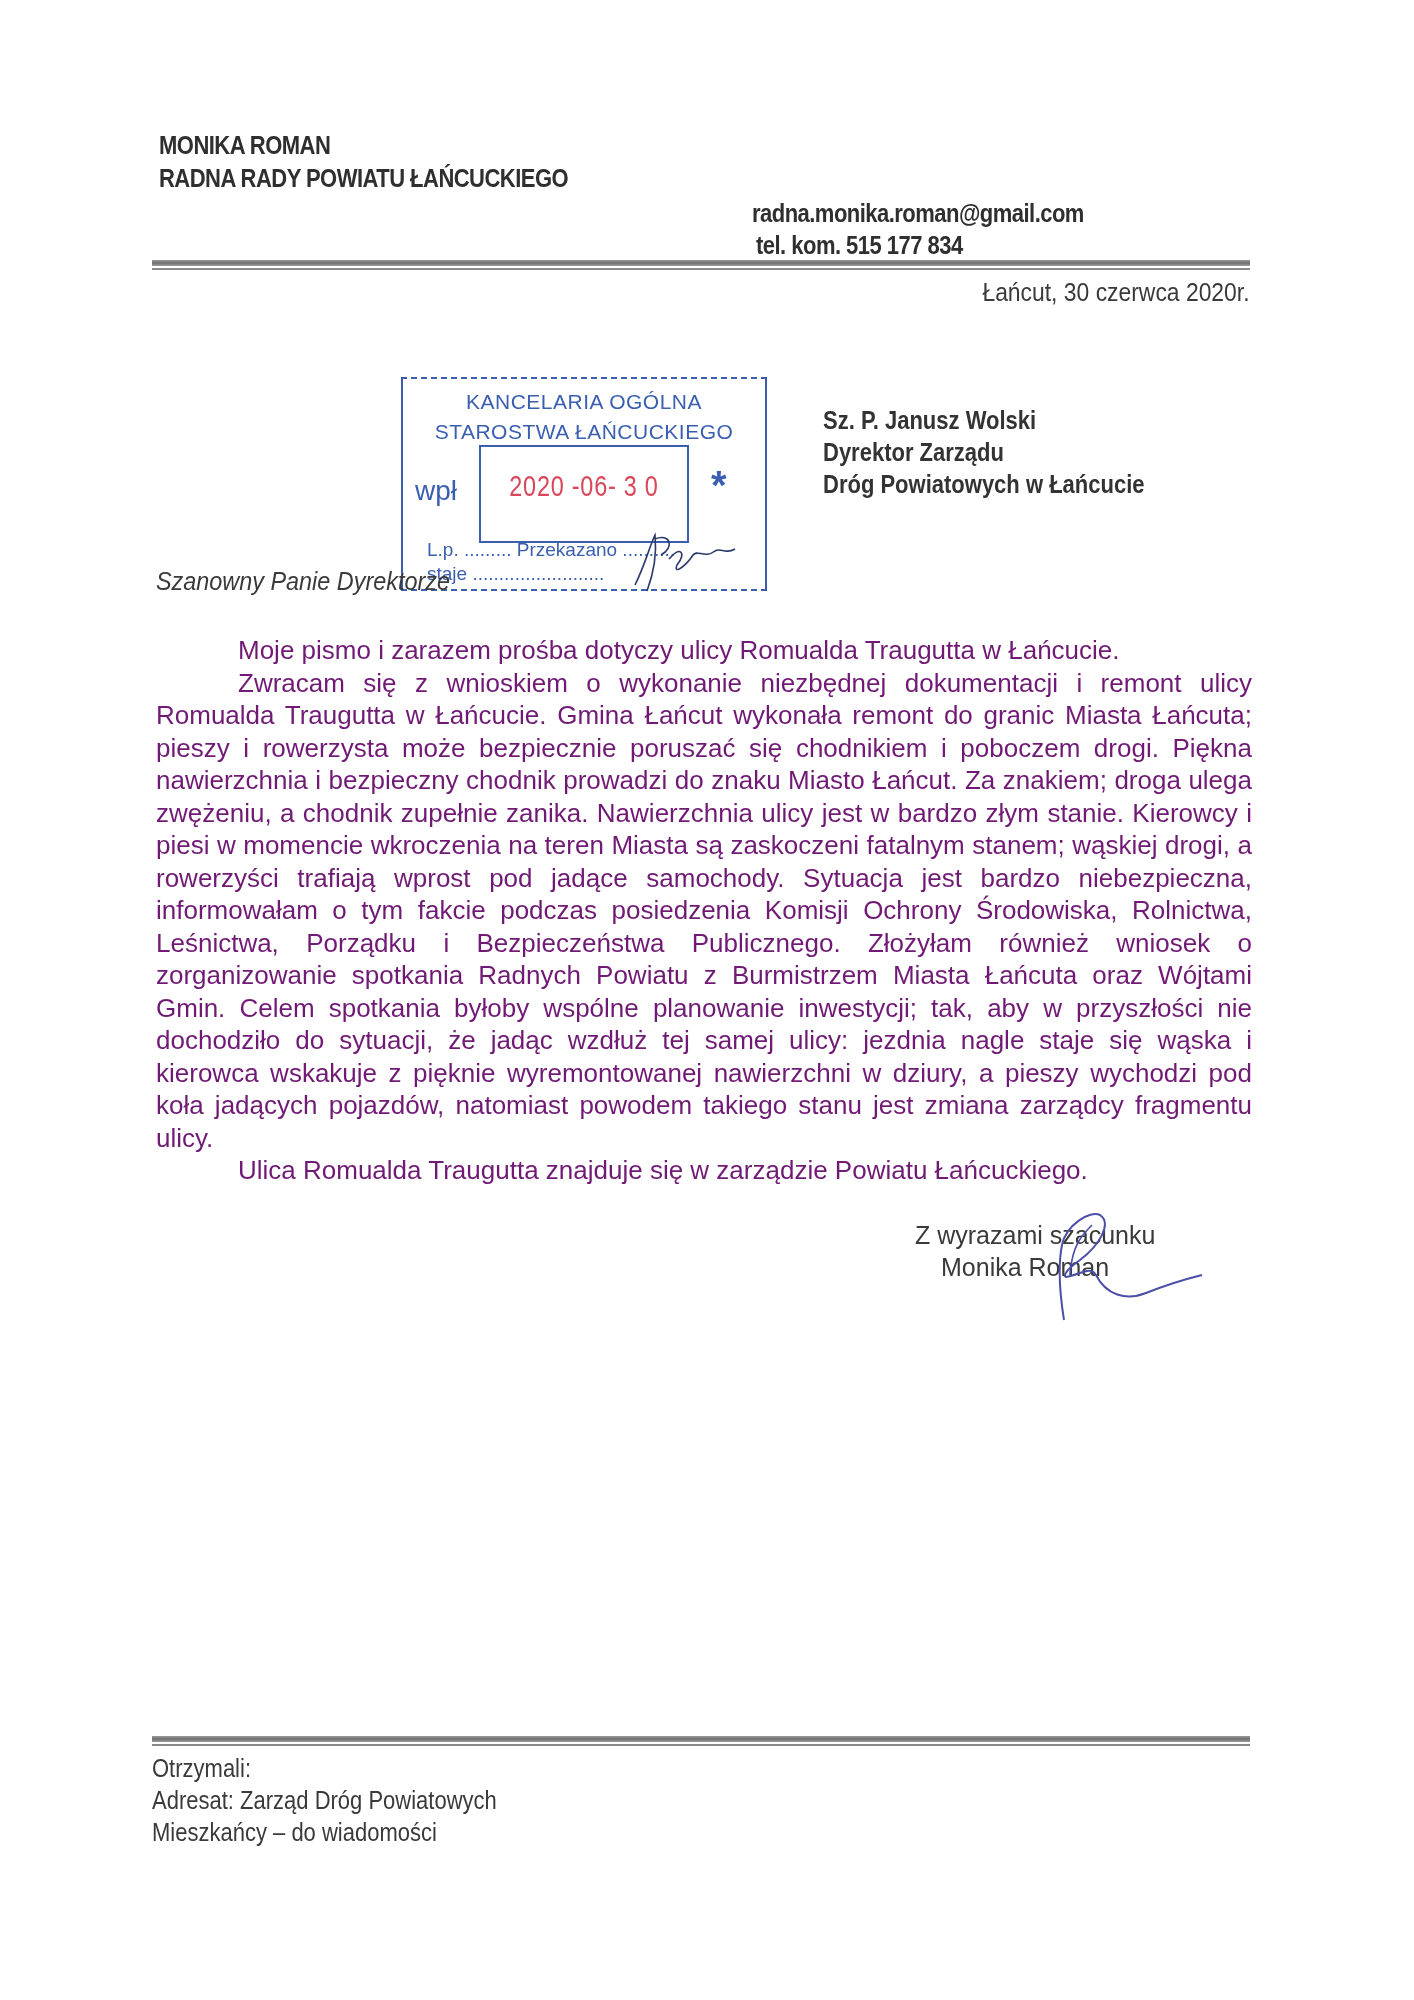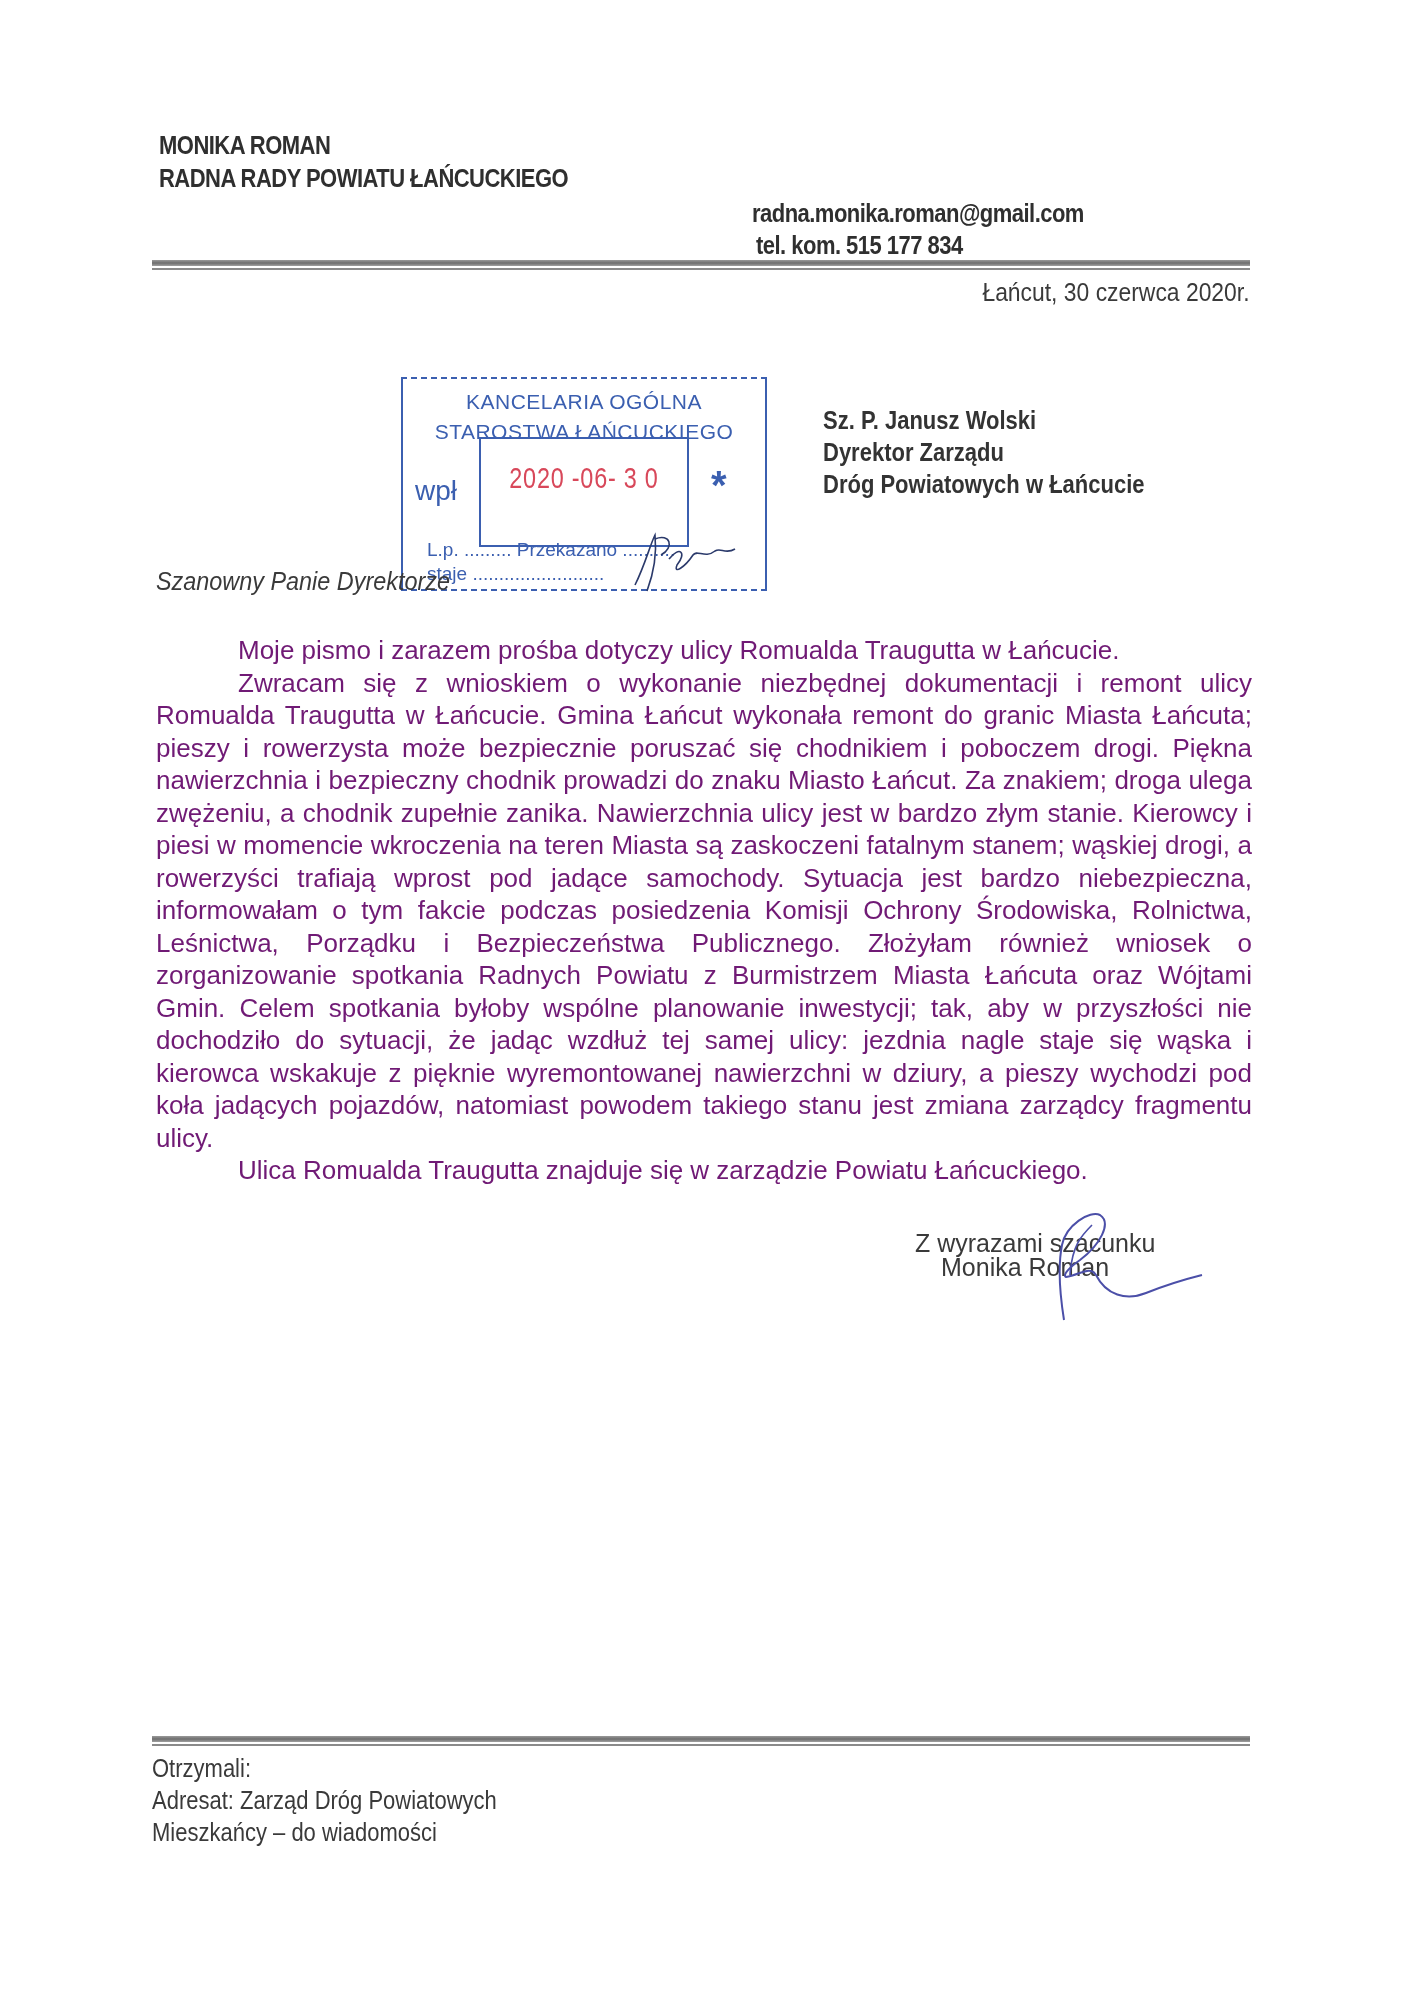--- a/index.html
+++ b/index.html
@@ -15,21 +15,21 @@
   .date { font-size: 26px; color: #3a3a3a; white-space: nowrap; transform: scaleX(0.88); transform-origin: right top; }
   .recipient { font-weight: bold; font-size: 25px; line-height: 32px; color: #333; white-space: nowrap; transform: scaleX(0.88); transform-origin: left top; }
   .salutation { font-style: italic; font-size: 26px; color: #3a3a3a; white-space: nowrap; transform: scaleX(0.9); transform-origin: left top; }
   .body-text { width: 1096px; font-size: 26px; line-height: 32.5px; color: #701a75; text-align: justify; }
   .body-text p { margin: 0; text-indent: 82px; }
   .closing { font-size: 25px; line-height: 32px; color: #3a3a3a; white-space: nowrap; }
   .footer { font-size: 25px; line-height: 32px; color: #3a3a3a; white-space: nowrap; transform: scaleX(0.88); transform-origin: left top; }
   
   .stamp { left: 401px; top: 377px; width: 366px; height: 214px; border: 2px solid #3b5fb0; border-top-style: dashed; border-bottom-style: dashed; box-sizing: border-box; color: #3b5fb0; }
   .stamp .title { position: absolute; left: 0; right: 0; text-align: center; font-size: 21px; letter-spacing: 0.5px; line-height: 26px; }
-  .stamp .datebox { position: absolute; left: 76px; top: 58px; width: 210px; height: 110px; border: 2px solid #3b5fb0; box-sizing: border-box; }
+  .stamp .datebox { position: absolute; left: 76px; top: 66px; width: 210px; height: 98px; border: 2px solid #3b5fb0; box-sizing: border-box; }
   .stamp .datebox span { position: absolute; left: 0; right: 0; top: 22px; text-align: center; font-size: 30px; color: #d8485a; transform: scaleX(0.78); letter-spacing: 1px; }
   .stamp .wpl { position: absolute; left: 12px; top: 96px; font-size: 28px; }
   .stamp .star { position: absolute; left: 308px; top: 84px; font-size: 40px; font-weight: bold; }
   .stamp .lp { position: absolute; left: 24px; top: 160px; font-size: 19px; white-space: nowrap; }
   .stamp .podpis { position: absolute; left: 24px; top: 184px; font-size: 19px; white-space: nowrap; }
 </style>
 </head>
 <body>
 
 <div class="abs hdr" style="left:159px; top:131px;">MONIKA ROMAN</div>
@@ -67,21 +67,21 @@
 </div>
 
 <div class="abs salutation" style="left:156px; top:566px;">Szanowny Panie Dyrektorze</div>
 
 <div class="abs body-text" style="left:156px; top:634px;">
   <p>Moje pismo i zarazem prośba dotyczy ulicy Romualda Traugutta w Łańcucie.</p>
   <p>Zwracam się  z wnioskiem o wykonanie niezbędnej dokumentacji i remont ulicy Romualda Traugutta w Łańcucie. Gmina Łańcut wykonała remont do granic Miasta Łańcuta; pieszy i rowerzysta może bezpiecznie poruszać się chodnikiem i poboczem drogi. Piękna nawierzchnia i bezpieczny chodnik prowadzi do znaku Miasto Łańcut. Za znakiem; droga ulega zwężeniu, a chodnik zupełnie zanika. Nawierzchnia ulicy jest w bardzo złym stanie. Kierowcy i piesi w momencie wkroczenia na teren Miasta są zaskoczeni fatalnym stanem; wąskiej drogi, a rowerzyści trafiają wprost pod jadące samochody. Sytuacja jest bardzo niebezpieczna, informowałam o tym fakcie podczas posiedzenia Komisji Ochrony Środowiska, Rolnictwa, Leśnictwa, Porządku i Bezpieczeństwa Publicznego. Złożyłam również wniosek o zorganizowanie spotkania Radnych Powiatu z Burmistrzem Miasta Łańcuta oraz Wójtami Gmin. Celem spotkania byłoby wspólne planowanie inwestycji; tak, aby w przyszłości nie dochodziło do sytuacji, że jadąc wzdłuż tej samej ulicy: jezdnia nagle staje się wąska i kierowca wskakuje z pięknie wyremontowanej nawierzchni w dziury, a pieszy wychodzi pod koła jadących pojazdów, natomiast powodem takiego stanu jest zmiana zarządcy fragmentu ulicy.</p>
   <p>Ulica Romualda Traugutta znajduje się w zarządzie Powiatu Łańcuckiego.</p>
 </div>
 
-<div class="abs closing" style="left:915px; top:1219px;margin-top:8px;">Z wyrazami szacunku</div>
+<div class="abs closing" style="left:915px; top:1219px;">Z wyrazami szacunku</div>
 <div class="abs closing" style="left:941px; top:1251px;">Monika Roman</div>
 <svg class="abs" style="left:1040px; top:1205px;" width="170" height="120" viewBox="0 0 170 120">
   <path d="M24 115 C 20 90, 18 60, 22 40 C 26 20, 50 5, 60 10 C 72 18, 60 40, 40 55 C 30 62, 22 70, 26 72 C 40 70, 50 60, 56 70 C 66 90, 86 96, 106 88 C 126 80, 146 74, 162 70" fill="none" stroke="#4b4fa8" stroke-width="2"></path>
   <path d="M30 70 C 32 40, 42 30, 52 20" fill="none" stroke="#4b4fa8" stroke-width="1.6"></path>
 </svg>
 
 <div class="rule" style="top:1736px;">
   <div class="thick"></div>
     <div class="gap"></div>
     <div class="thin"></div>

